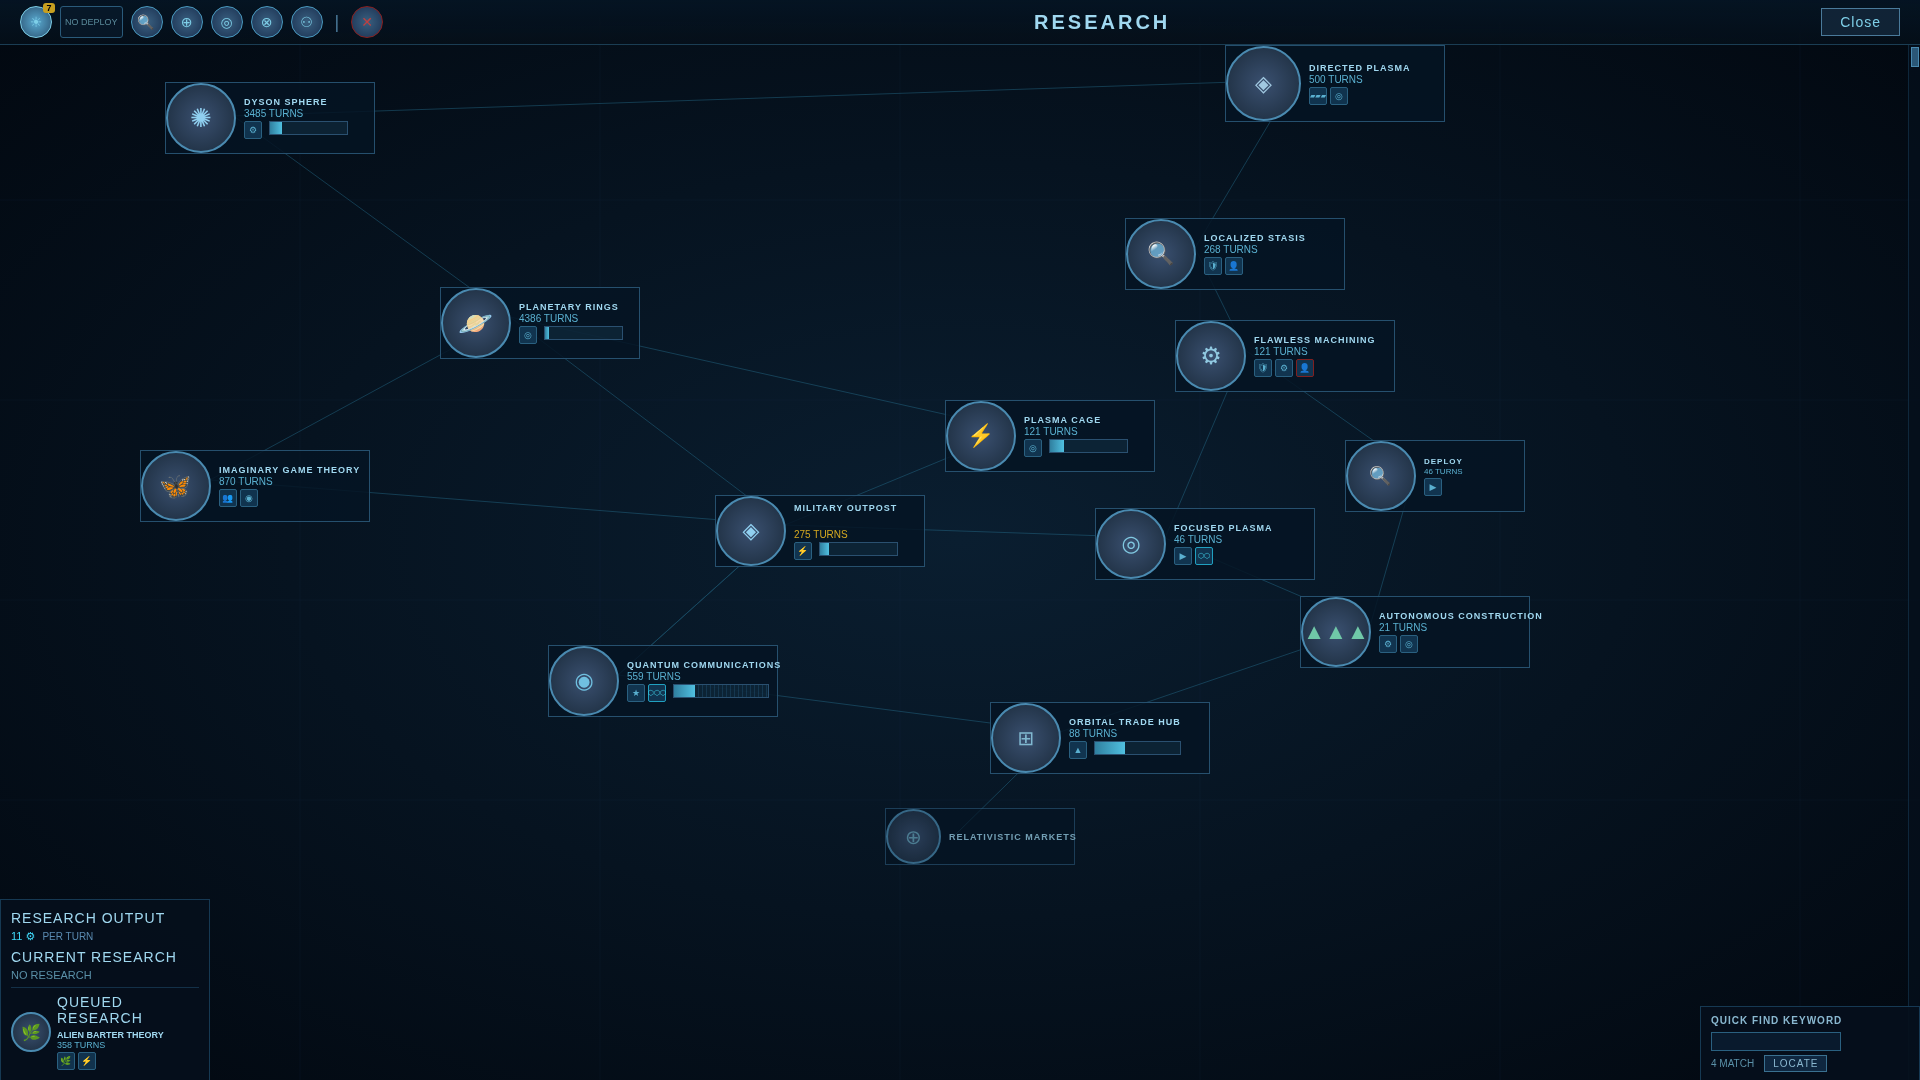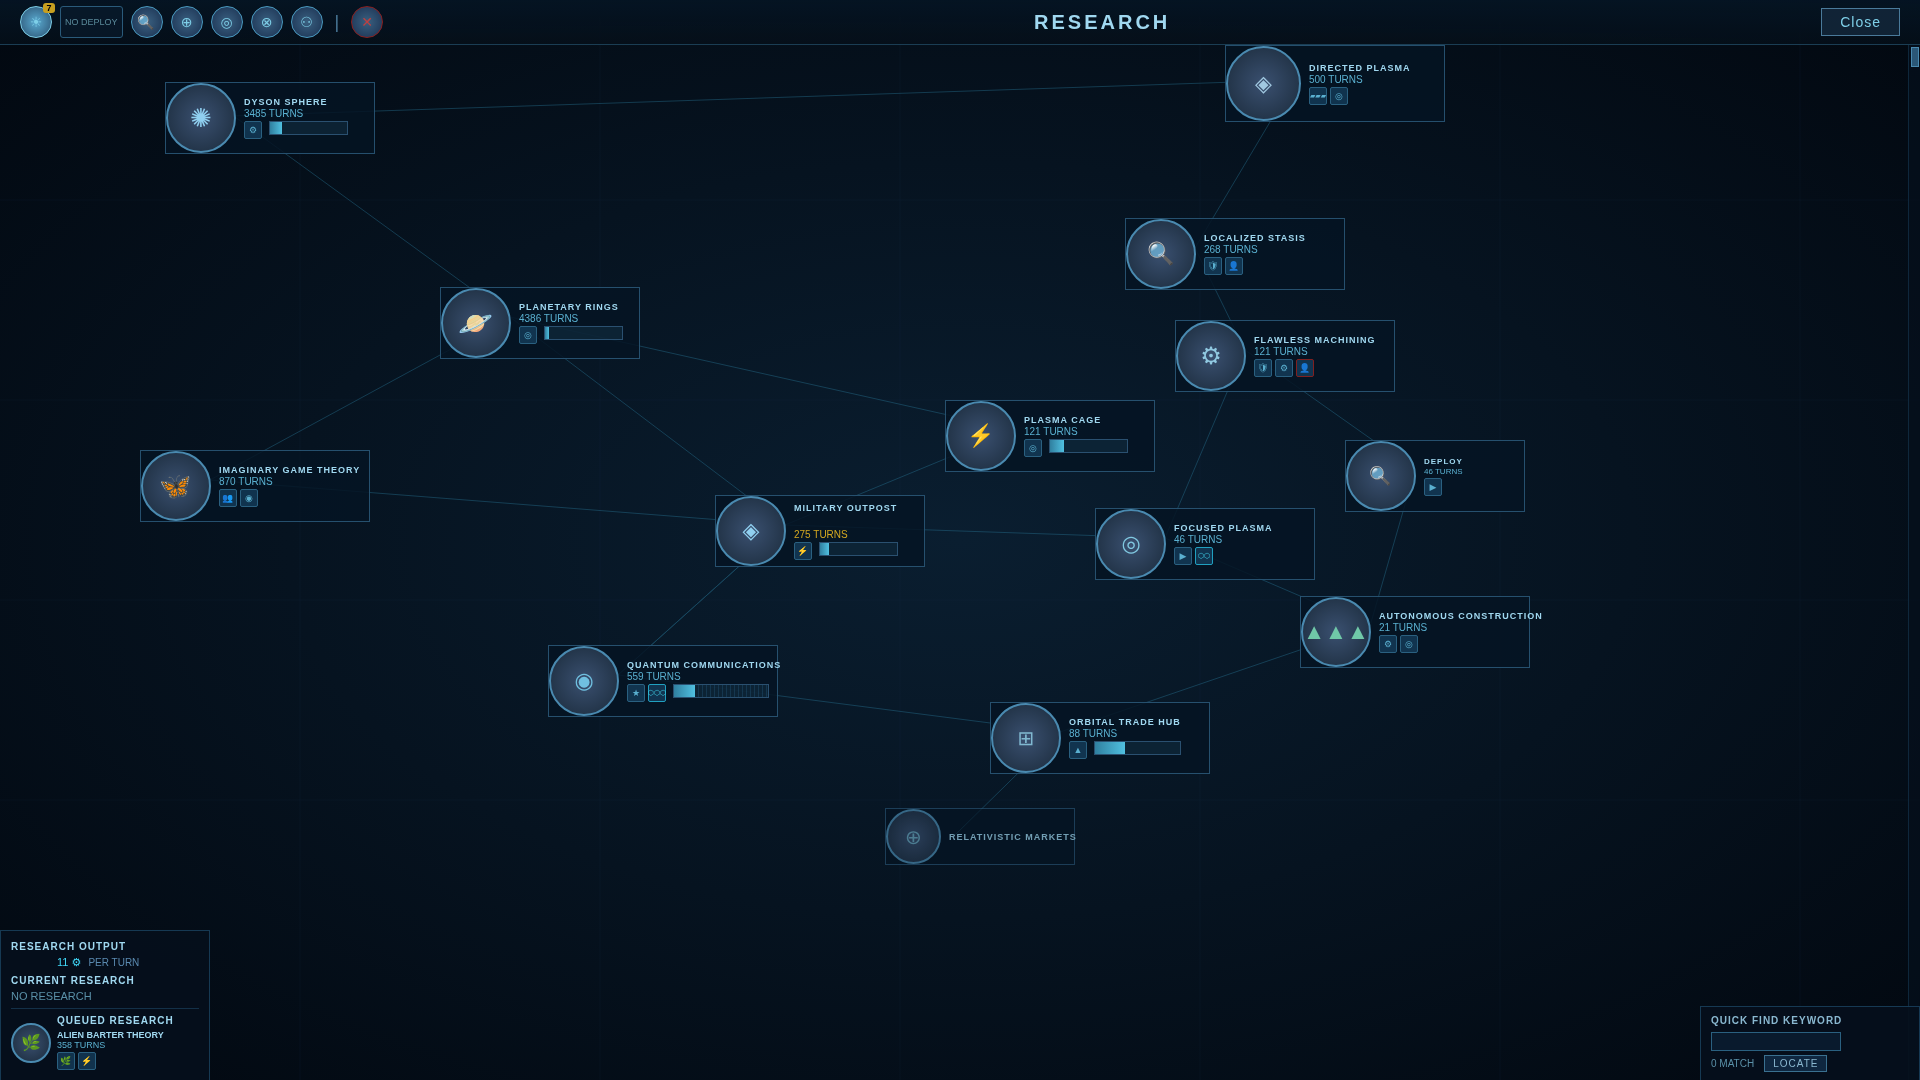--- a/index.html
+++ b/index.html
@@ -170,37 +170,36 @@
       left: 0;
       width: 210px;
       background: rgba(5,15,28,0.92);
       border: 1px solid rgba(40,100,140,0.5);
       border-bottom: none;
       padding: 10px;
       z-index: 100;
     }
 
     .panel-label {
-      font-size: 10px;
-      font-weight: bold;
+      font-size: 14px;
+      font-weight: normal;
       color: #a0d8f0;
       letter-spacing: 1px;
       text-transform: uppercase;
       margin-bottom: 4px;
     }
 
     .panel-value {
       font-size: 11px;
       color: #7ecfe8;
       margin-bottom: 2px;
     }
 
     .panel-value.cyan {
       color: #40d8f8;
-      margin-left: 46px;
     }
 
     .panel-value.dim {
       color: #5a90a8;
     }
 
     .queued-item {
       display: flex;
       align-items: center;
       gap: 6px;
@@ -563,20 +562,20 @@
     </div>
   </div>
 </div>
 
 <div class="quick-find-panel">
   <div class="quick-find-title">QUICK FIND KEYWORD</div>
   <div style="display:flex; align-items:center; gap:8px;">
     <input type="text" style="background: rgba(10, 30, 50, 0.8); border: 1px solid rgb(42, 96, 128); color: rgb(126, 207, 232); font-size: 10px; padding: 3px 6px; width: 130px;" placeholder="">
   </div>
   <div style="margin-top:4px; display:flex; align-items:center;">
-    <span class="quick-find-count">0 MATCH</span>
+    <span class="quick-find-count">4 MATCH</span>
     <button class="locate-btn">LOCATE</button>
   </div>
 </div>
 
 <div class="right-scrollbar">
   <div class="scrollbar-thumb"></div>
 </div>
 
 </body></html>

